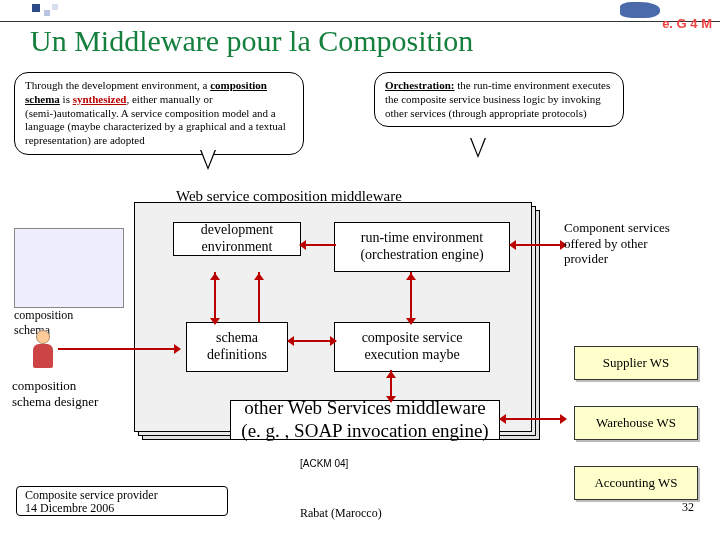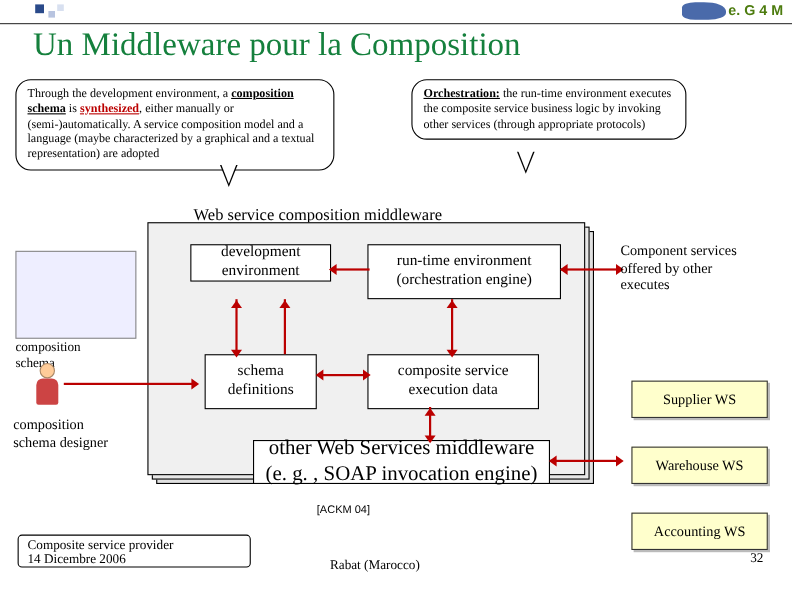--- a/index.html
+++ b/index.html
@@ -2,21 +2,21 @@
 <html><head>
 <meta charset="utf-8">
 <style>
 *{box-sizing:border-box;margin:0;padding:0}
 body{width:720px;height:540px;background:#fff;font-family:"Comic Sans MS",cursive;position:relative;overflow:hidden}
 .hdr{position:absolute;top:2px;left:0;right:0;height:20px;border-bottom:1px solid #333}
 .sq{position:absolute;top:4px;width:8px;height:8px}
 .sq1{left:32px;background:#2a4a8a}
 .sq2{left:44px;background:#b8c4e0;top:10px;width:6px;height:6px}
 .sq3{left:52px;background:#d8e0f0;width:6px;height:6px}
-.logo{position:absolute;top:2px;right:8px;font:bold 13px Arial;color:#4d7c0f}
+.logo{position:absolute;top:16px;right:8px;font:bold 13px Arial;color:#ef4444}
 .map{position:absolute;top:2px;right:60px;width:40px;height:16px;background:#4a6aaa;border-radius:30% 50% 40% 30%}
 .title{position:absolute;top:24px;left:30px;font-size:30px;font-weight:normal;color:#15803d}
 .callout{position:absolute;background:#fff;border:1px solid #000;border-radius:14px;padding:6px 10px;font:11px "Comic Sans MS";line-height:1.25}
 .callout .u{text-decoration:underline}
 .callout b{font-weight:bold}
 .red{color:#b00}
 .c1{top:72px;left:14px;width:290px}
 .c2{top:72px;left:374px;width:250px}
 .tail{position:absolute;width:0;height:0}
 .t1{top:150px;left:200px;border-left:8px solid transparent;border-right:8px solid transparent;border-top:20px solid #000}
@@ -68,21 +68,21 @@
 .designer .body{width:20px;height:24px;background:#c44;margin:0 auto;border-radius:6px 6px 2px 2px}
 .designer-lbl{position:absolute;top:378px;left:12px;font:13px "Comic Sans MS";width:100px;line-height:1.2}
 .ah5{top:348px;left:58px;width:120px}
 .ah5r{position:absolute;top:344px;left:174px;border:5px solid transparent;border-left:7px solid #b00}
 .side{position:absolute;left:564px;font:13px "Comic Sans MS";line-height:1.2;width:130px}
 .s0{top:220px}
 .ws{position:absolute;left:574px;width:124px;height:34px;border:1px solid #333;background:#ffc;font:13px "Comic Sans MS";display:flex;align-items:center;justify-content:center;box-shadow:2px 2px 0 #bbb}
 .w1{top:346px}
 .w2{top:406px}
 .w3{top:466px}
-.cite{position:absolute;top:458px;left:288px;font:10px Arial}
+.cite{position:absolute;top:458px;left:300px;font:10px Arial}
 .provider{position:absolute;top:486px;left:16px;width:212px;height:30px;border:1px solid #000;border-radius:4px;background:#fff;font:12px "Comic Sans MS";padding:2px 8px;line-height:1.1}
 .foot-c{position:absolute;top:506px;left:300px;font:12px "Comic Sans MS"}
 .foot-r{position:absolute;top:500px;right:26px;font:12px "Comic Sans MS"}
 </style>
 </head>
 <body>
 
 <div class="hdr"></div>
 <div class="sq sq1"></div>
 <div class="sq sq2"></div>
@@ -100,21 +100,21 @@
 <div class="mw-label">Web service composition middleware</div>
 <div class="mw-box mw1"></div>
 <div class="mw-box mw2"></div>
 <div class="mw-box mw3"></div>
 
 <div class="innerbox dev">development environment</div>
 <div class="innerbox rt">run-time environment (orchestration engine)</div>
 <div class="innerbox schdef3"></div>
 <div class="innerbox schdef2"></div>
 <div class="innerbox schdef">schema definitions</div>
-<div class="innerbox exec">composite service execution data</div>
+<div class="innerbox exec">composite service execution maybe</div>
 <div class="innerbox other">other Web Services middleware (e. g. , SOAP invocation engine)</div>
 
 <div class="arr arr-v a1"></div>
 <div class="a1h1"></div>
 <div class="a1h2"></div>
 <div class="arr arr-v a2"></div>
 <div class="a2h"></div>
 <div class="arr arr-v a3"></div>
 <div class="a3h1"></div>
 <div class="a3h2"></div>
@@ -137,21 +137,21 @@
 
 <div class="schema-img"></div>
 <div class="schema-lbl" id="schlbl">composition<br>schema</div>
 
 <div class="designer">
     <div class="head"></div>
     <div class="body"></div>
   </div>
 <div class="designer-lbl">composition schema designer</div>
 
-<div class="side s0">Component services offered by other executes</div>
+<div class="side s0">Component services offered by other provider</div>
 <div class="ws w1">Supplier WS</div>
 <div class="ws w2">Warehouse WS</div>
 <div class="ws w3">Accounting WS</div>
 
 <div class="cite">[ACKM 04]</div>
 <div class="provider">
   <span>Composite service provider</span><br>
   <span>14 Dicembre 2006</span>
 </div>
 <div class="foot-c">Rabat (Marocco)</div>

